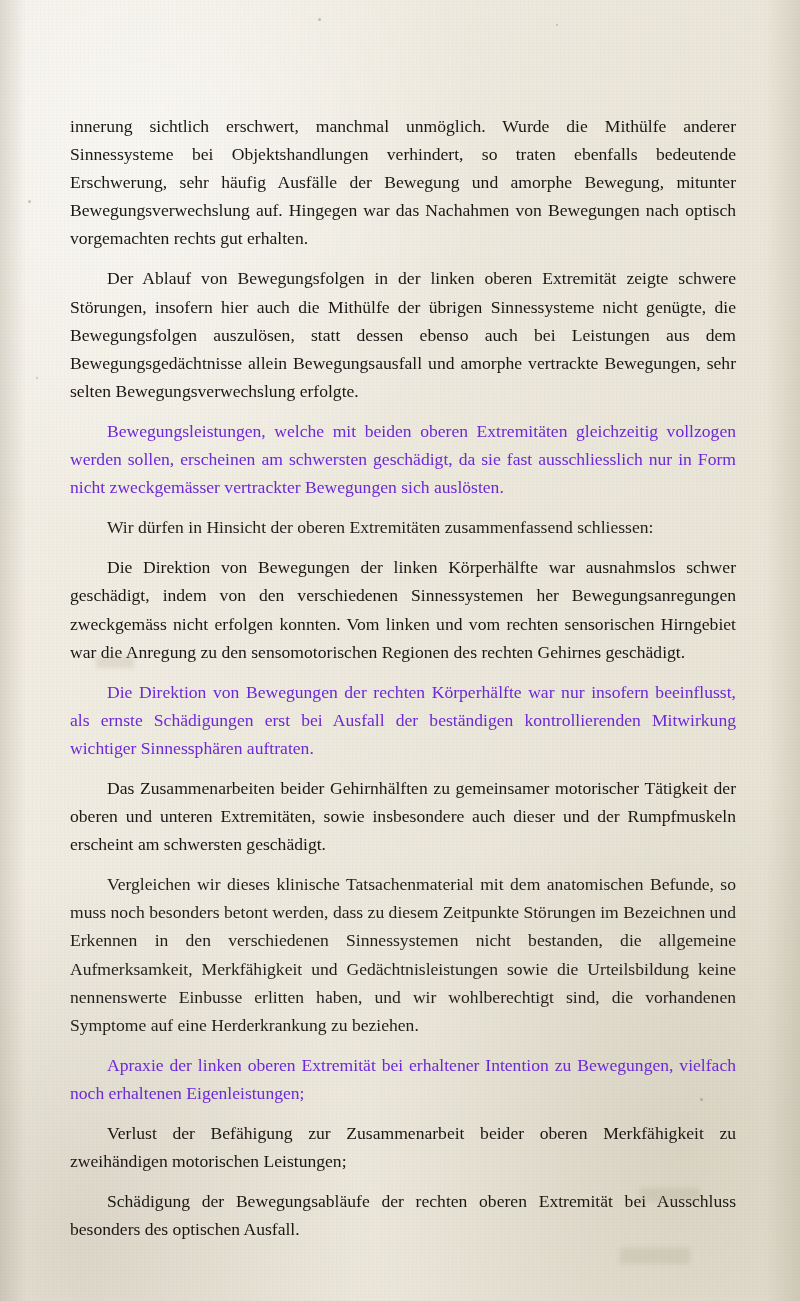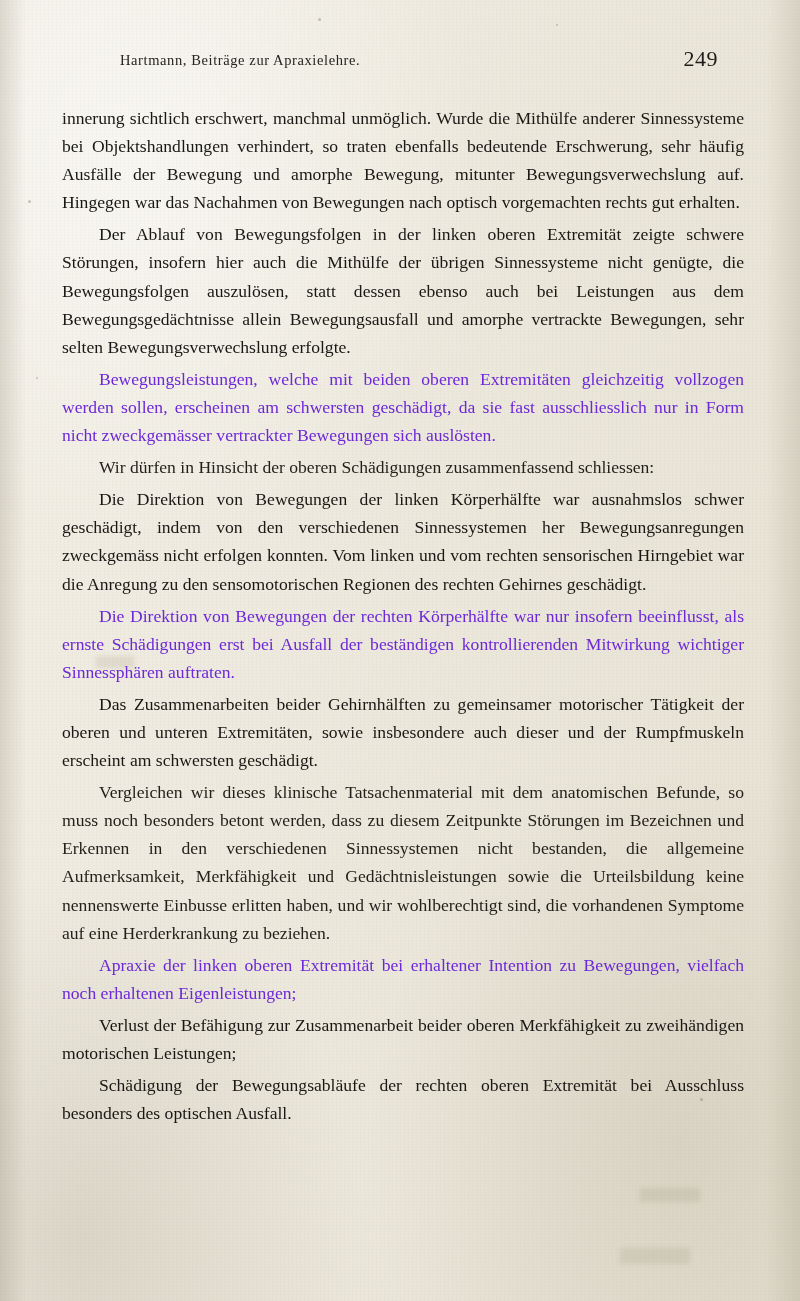--- a/index.html
+++ b/index.html
@@ -75,21 +75,21 @@
     left: 58px;
     top: 100px;
     width: 690px;
     font-size: 17.6px;
     line-height: 28.1px;
     color: #191714;
     text-align: justify;
     text-justify: inter-word;
   }
   .para {
-    margin: 4px;
+    margin: 12px;
     text-indent: 2.1em;
     text-align: justify;
   }
   .para.noindent {
     text-indent: 0;
   }
   
   .body-text p:nth-child(3n) { color: #6d28d9; }
   .body-text p:nth-child(4n) { color: #211e1a; }
   .fold {
@@ -119,30 +119,26 @@
 </style>
 </head>
 <body>
 
 <div class="page"></div>
 <div class="fold"></div>
 <div class="edge-shadow"></div>
 
 <div class="content">
 
-  <div class="header">
-    <div class="running-head">Hartmann, Beiträge zur Apraxielehre.</div>
-    <div class="folio">249</div>
-  </div>
 
   <div class="body-text">
     <p class="para noindent">innerung sichtlich erschwert, manchmal unmöglich. Wurde die Mithülfe anderer Sinnessysteme bei Objektshandlungen verhindert, so traten ebenfalls bedeutende Erschwerung, sehr häufig Ausfälle der Bewegung und amorphe Bewegung, mitunter Bewegungsverwechslung auf. Hingegen war das Nachahmen von Bewegungen nach optisch vorgemachten rechts gut erhalten.</p>
     <p class="para">Der Ablauf von Bewegungsfolgen in der linken oberen Extremität zeigte schwere Störungen, insofern hier auch die Mithülfe der übrigen Sinnessysteme nicht genügte, die Bewegungsfolgen auszulösen, statt dessen ebenso auch bei Leistungen aus dem Bewegungsgedächtnisse allein Bewegungsausfall und amorphe vertrackte Bewegungen, sehr selten Bewegungsverwechslung erfolgte.</p>
     <p class="para">Bewegungsleistungen, welche mit beiden oberen Extremitäten gleichzeitig vollzogen werden sollen, erscheinen am schwersten geschädigt, da sie fast ausschliesslich nur in Form nicht zweckgemässer vertrackter Bewegungen sich auslösten.</p>
-    <p class="para">Wir dürfen in Hinsicht der oberen Schädigungen zusammenfassend schliessen:</p>
+    <p class="para">Wir dürfen in Hinsicht der oberen Extremitäten zusammenfassend schliessen:</p>
     <p class="para">Die Direktion von Bewegungen der linken Körperhälfte war ausnahmslos schwer geschädigt, indem von den verschiedenen Sinnessystemen her Bewegungsanregungen zweckgemäss nicht erfolgen konnten. Vom linken und vom rechten sensorischen Hirngebiet war die Anregung zu den sensomotorischen Regionen des rechten Gehirnes geschädigt.</p>
     <p class="para">Die Direktion von Bewegungen der rechten Körperhälfte war nur insofern beeinflusst, als ernste Schädigungen erst bei Ausfall der beständigen kontrollierenden Mitwirkung wichtiger Sinnessphären auftraten.</p>
     <p class="para">Das Zusammenarbeiten beider Gehirnhälften zu gemeinsamer motorischer Tätigkeit der oberen und unteren Extremitäten, sowie insbesondere auch dieser und der Rumpfmuskeln erscheint am schwersten geschädigt.</p>
     <p class="para">Vergleichen wir dieses klinische Tatsachenmaterial mit dem anatomischen Befunde, so muss noch besonders betont werden, dass zu diesem Zeitpunkte Störungen im Bezeichnen und Erkennen in den verschiedenen Sinnessystemen nicht bestanden, die allgemeine Aufmerksamkeit, Merkfähigkeit und Gedächtnisleistungen sowie die Urteilsbildung keine nennenswerte Einbusse erlitten haben, und wir wohlberechtigt sind, die vorhandenen Symptome auf eine Herderkrankung zu beziehen.</p>
     <p class="para">Apraxie der linken oberen Extremität bei erhaltener Intention zu Bewegungen, vielfach noch erhaltenen Eigenleistungen;</p>
     <p class="para">Verlust der Befähigung zur Zusammenarbeit beider oberen Merkfähigkeit zu zweihändigen motorischen Leistungen;</p>
     <p class="para">Schädigung der Bewegungsabläufe der rechten oberen Extremität bei Ausschluss besonders des optischen Ausfall.</p>
   </div>
 
 </div>

